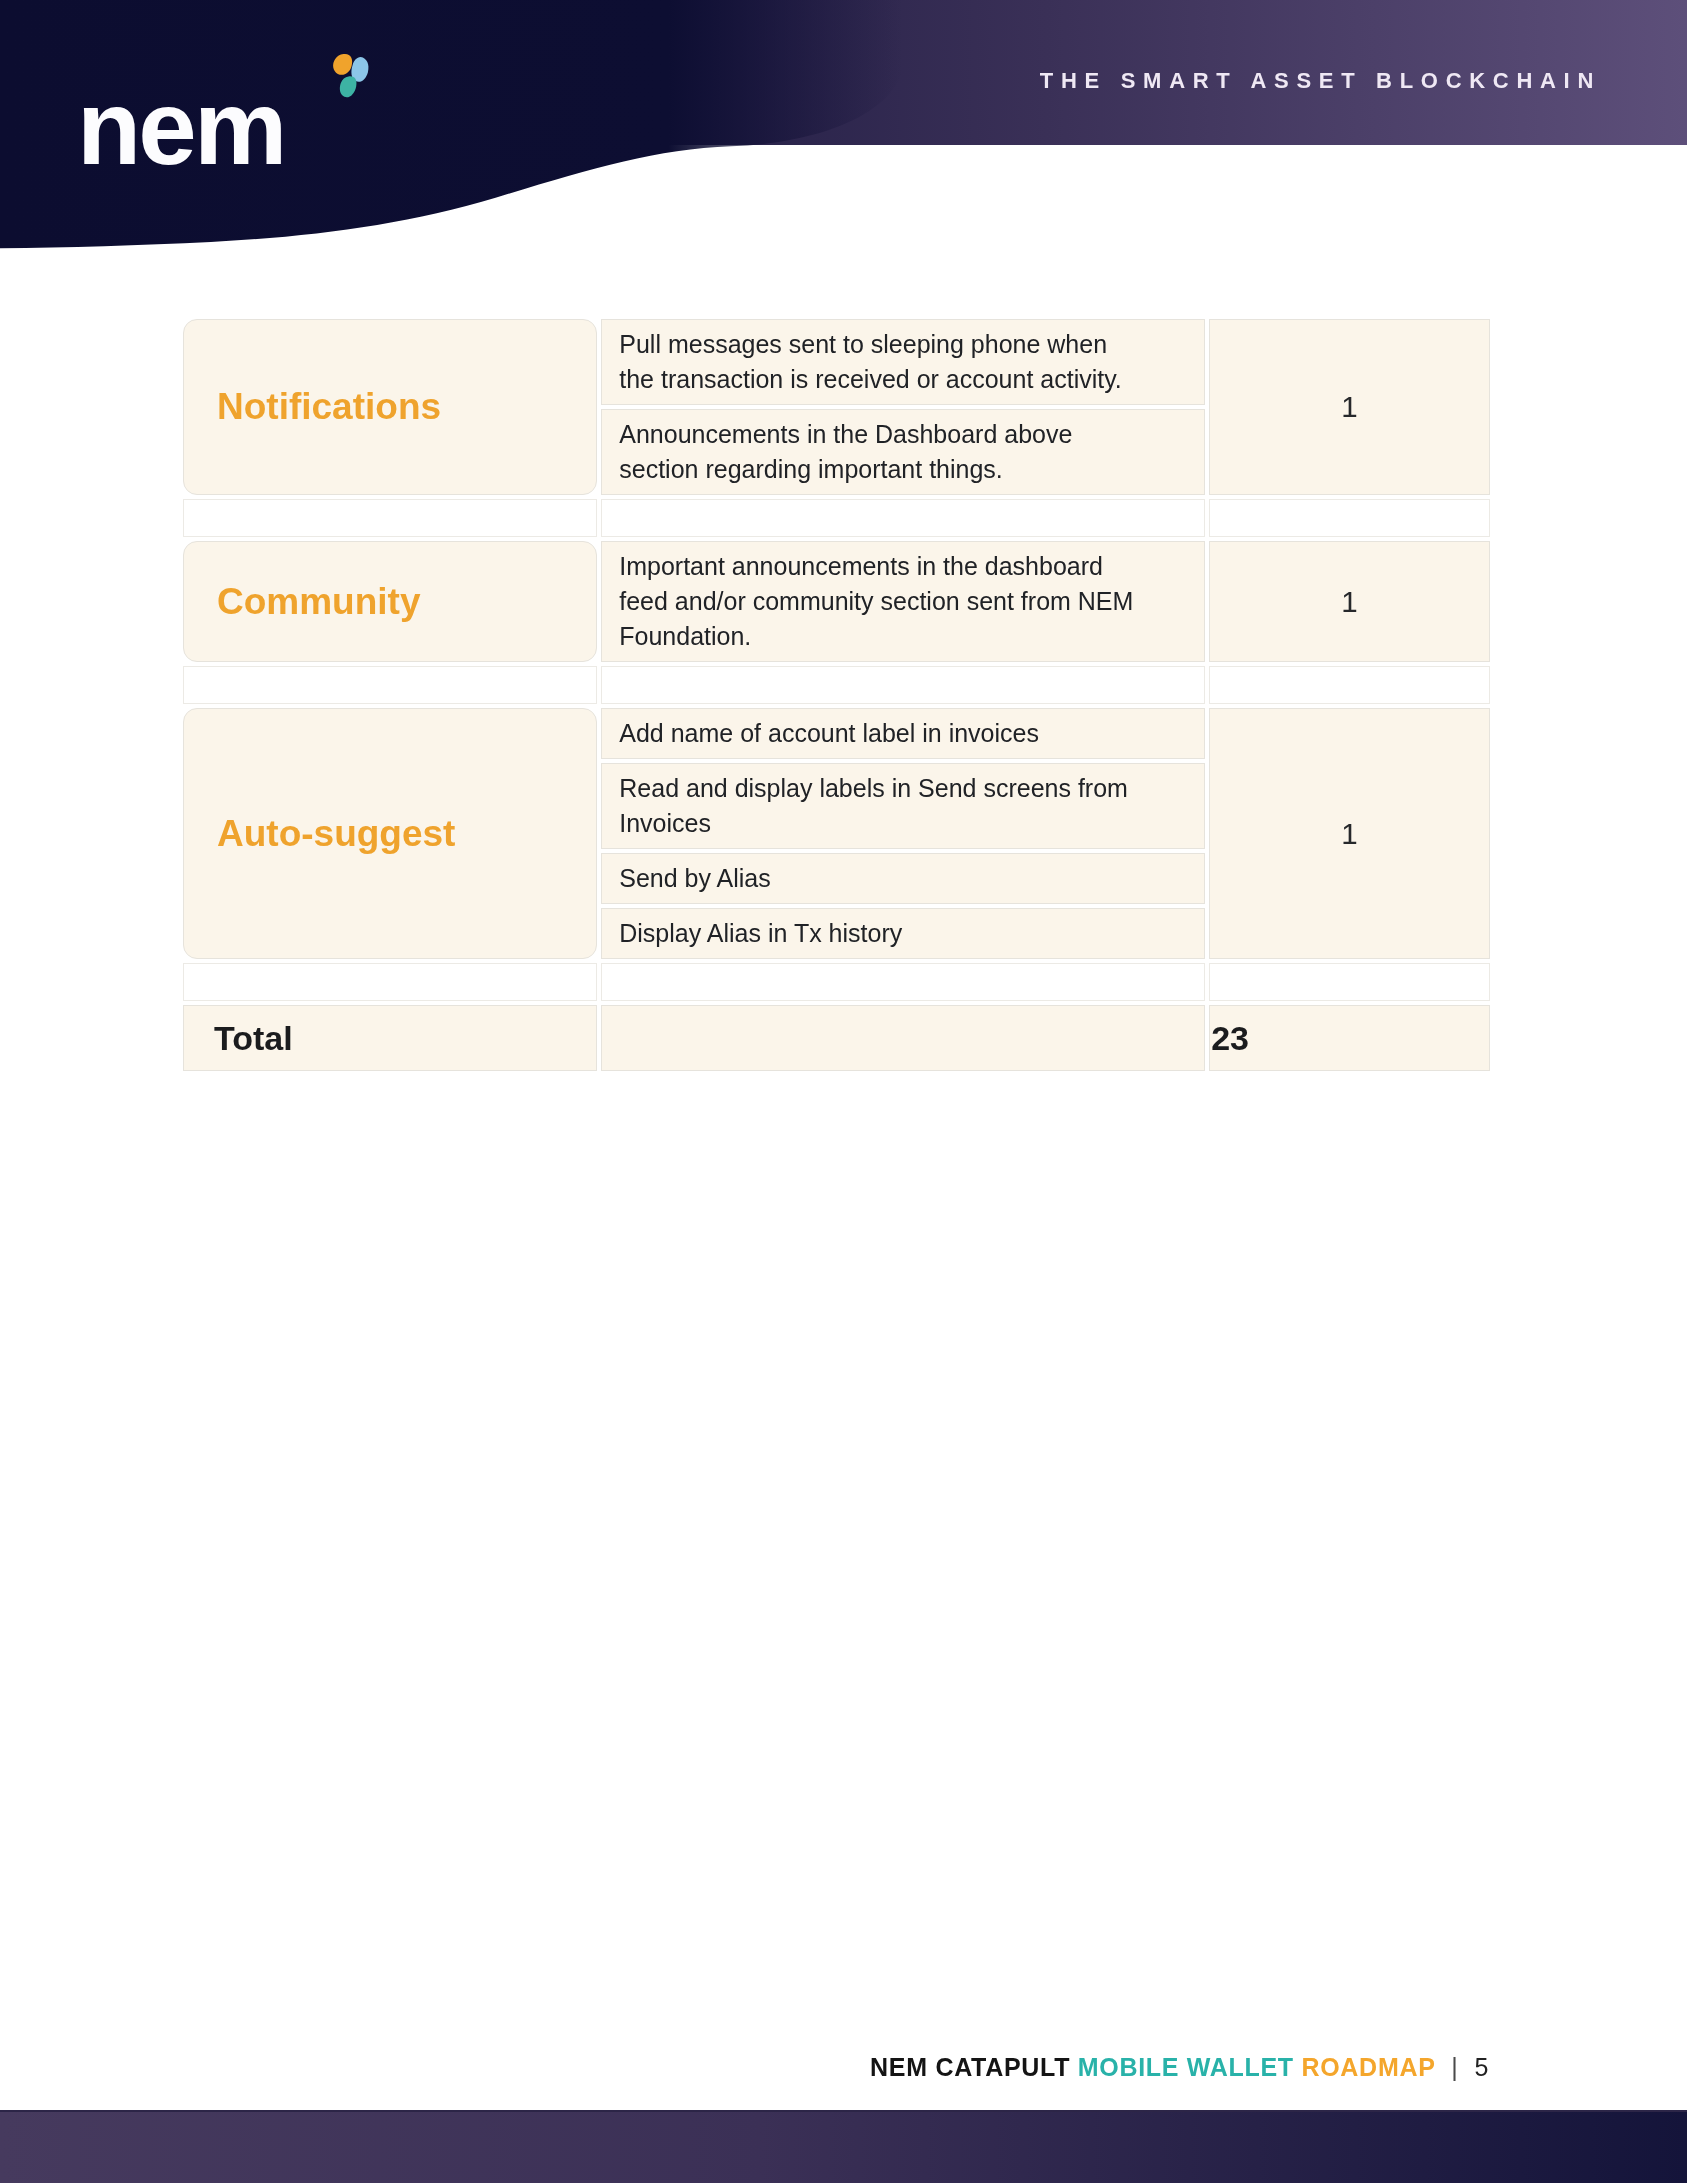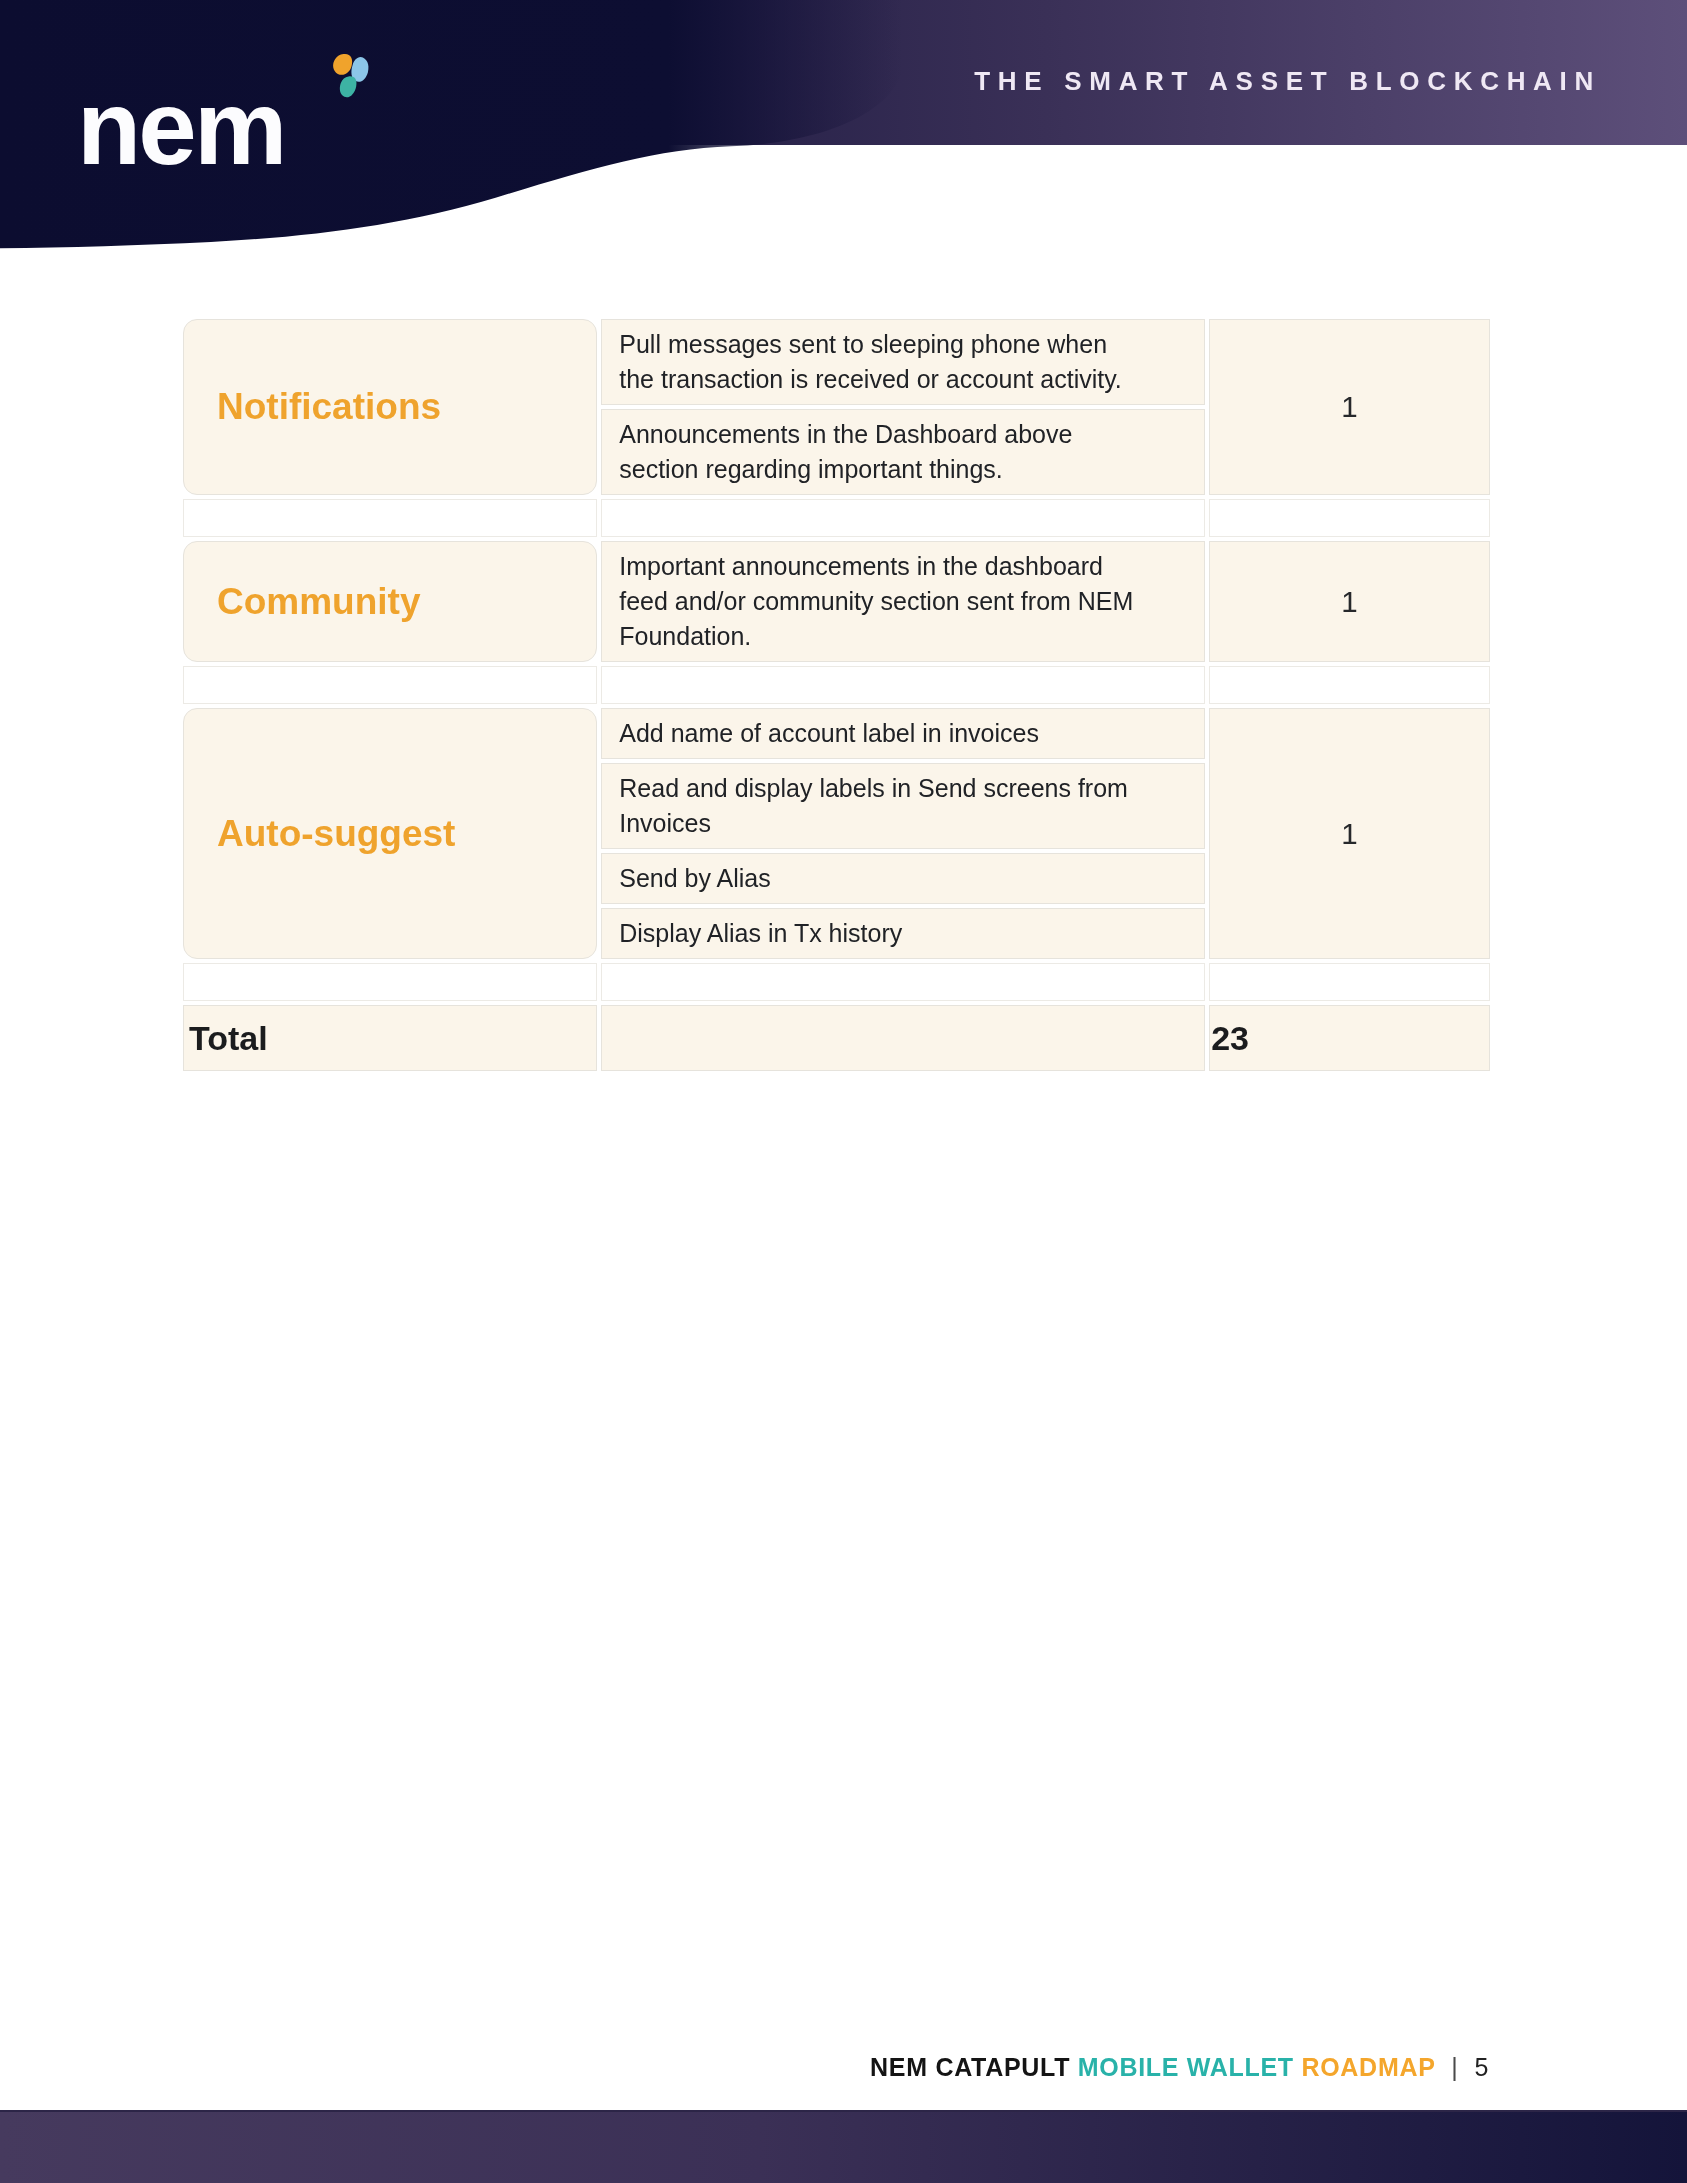--- a/index.html
+++ b/index.html
@@ -5,37 +5,37 @@
   html,body{margin:0;padding:0;background:#ffffff;}
   body{width:1687px;height:2183px;font-family:"Liberation Sans",sans-serif;position:relative;overflow:hidden;}
   .page{position:absolute;inset:0;width:1687px;height:2183px;background:#ffffff;}
 
   
   .header-band{position:absolute;left:0;top:0;width:1687px;height:145px;
     background:linear-gradient(90deg,#101033 0%,#1c1941 30%,#3a3057 62%,#5d4f7a 100%);}
   .tagline{position:absolute;left:0;top:0;width:1687px;height:145px;
     display:flex;align-items:center;justify-content:flex-end;
     padding-right:86px;box-sizing:border-box;
-    color:#efe8f4;font-size:26px;font-weight:bold;letter-spacing:7.7px;padding-top:17px;}
+    color:#efe8f4;font-size:22px;font-weight:bold;letter-spacing:7.7px;padding-top:17px;}
   .header-wave{position:absolute;left:0;top:0;width:1687px;height:394px;display:block;}
   .logo{position:absolute;left:77px;top:75px;width:366px;height:112px;}
   .logo-text{position:absolute;left:0;top:0;color:#fcfcfe;font-size:105px;font-weight:bold;
     letter-spacing:-2.8px;line-height:105px;}
   .nem-emblem{position:absolute;left:247px;top:-24px;width:51px;height:55px;}
 
   
   table.roadmap{position:absolute;left:179px;top:315px;width:1315px;
     border-collapse:separate;border-spacing:4.9px;table-layout:fixed;}
   table.roadmap td{border:1.4px solid #e6e3dc;background:#fbf5ea;vertical-align:middle;box-sizing:border-box;}
   td.cat{color:#efa32d;font-size:37px;font-weight:bold;padding-left:33px;border-radius:14px;}
   td.desc{color:#202226;font-size:25px;line-height:35px;padding:7px 60px 7px 17px;}
   td.count{color:#26282b;font-size:29.5px;text-align:center;}
   tr.spacer td{background:#ffffff;height:38px;border:1.4px solid #eceae5;}
   tr.total td{height:66px;}
-  td.total-label{color:#1b1c1e;font-size:34px;font-weight:bold;padding-left:5px;}
+  td.total-label{color:#1b1c1e;font-size:34px;font-weight:bold;padding-left:30px;}
   td.total-value{color:#1b1c1e;font-size:34px;font-weight:bold;text-align:left;}
 
   
   .footer-line{position:absolute;top:2053px;right:198px;font-size:25px;font-weight:bold;
     letter-spacing:0.7px;color:#141414;white-space:nowrap;}
   .f-teal{color:#29b2a9;}
   .f-orange{color:#f4a62c;}
   .f-sep{color:#4a4a4a;font-weight:normal;margin:0 8.4px;}
   .f-page{color:#222222;font-weight:normal;}
   .bottom-band{position:absolute;left:0;bottom:0;width:1687px;height:73px;box-sizing:border-box;

